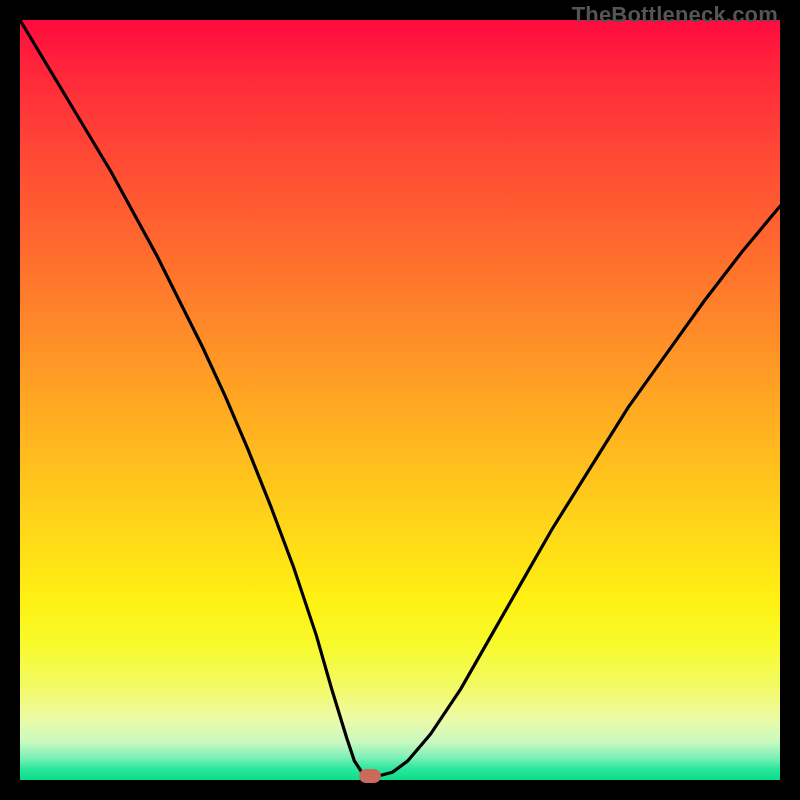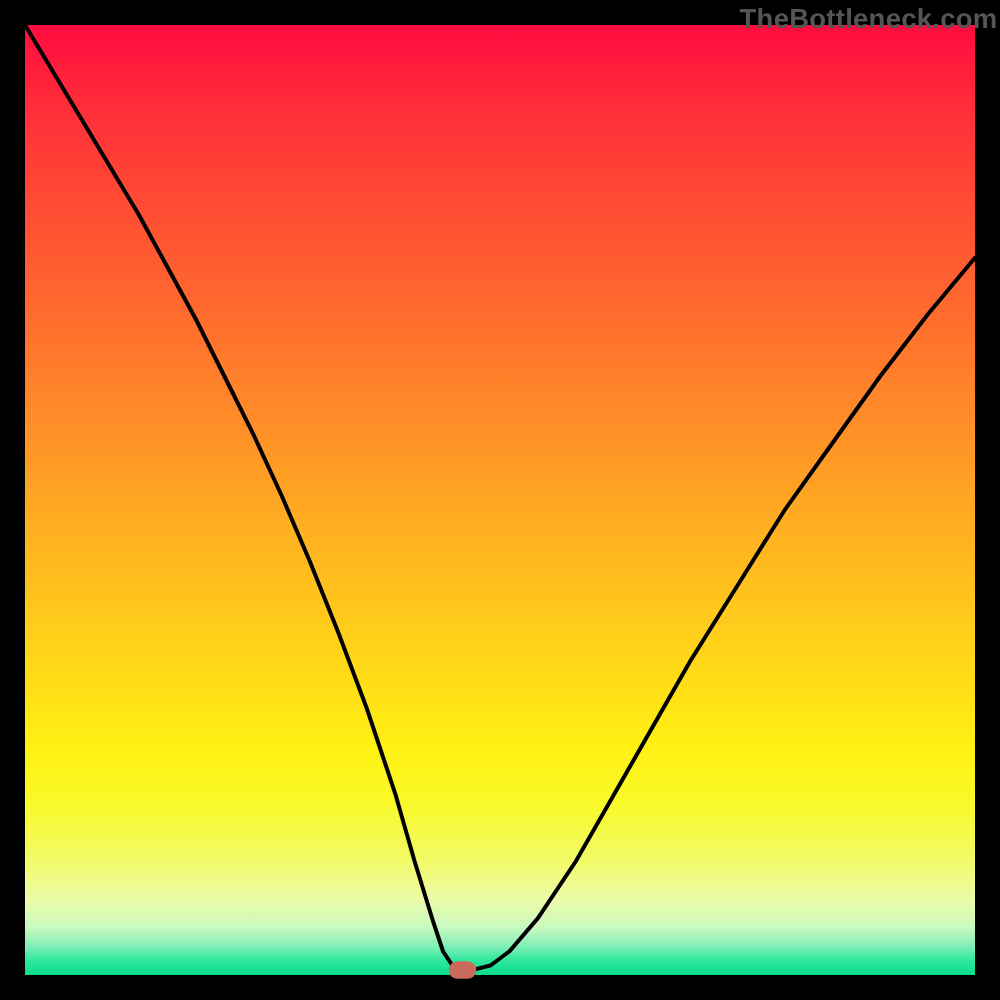--- a/index.html
+++ b/index.html
@@ -39,21 +39,21 @@
       #ecfba8 92%,
       #c9f9c0 95%,
       #7ff0b7 97%,
       #2de79d 98.5%,
       #0add89 100%
     );
   }
   .watermark {
     position: absolute;
     top: 2px;
-    right: 2px;
+    right: 22px;
     font-family: Arial, Helvetica, sans-serif;
     font-size: 22px;
     font-weight: 600;
     color: #555;
     letter-spacing: 0.2px;
     user-select: none;
   }
   svg.curve {
     position: absolute;
     left: 0;

